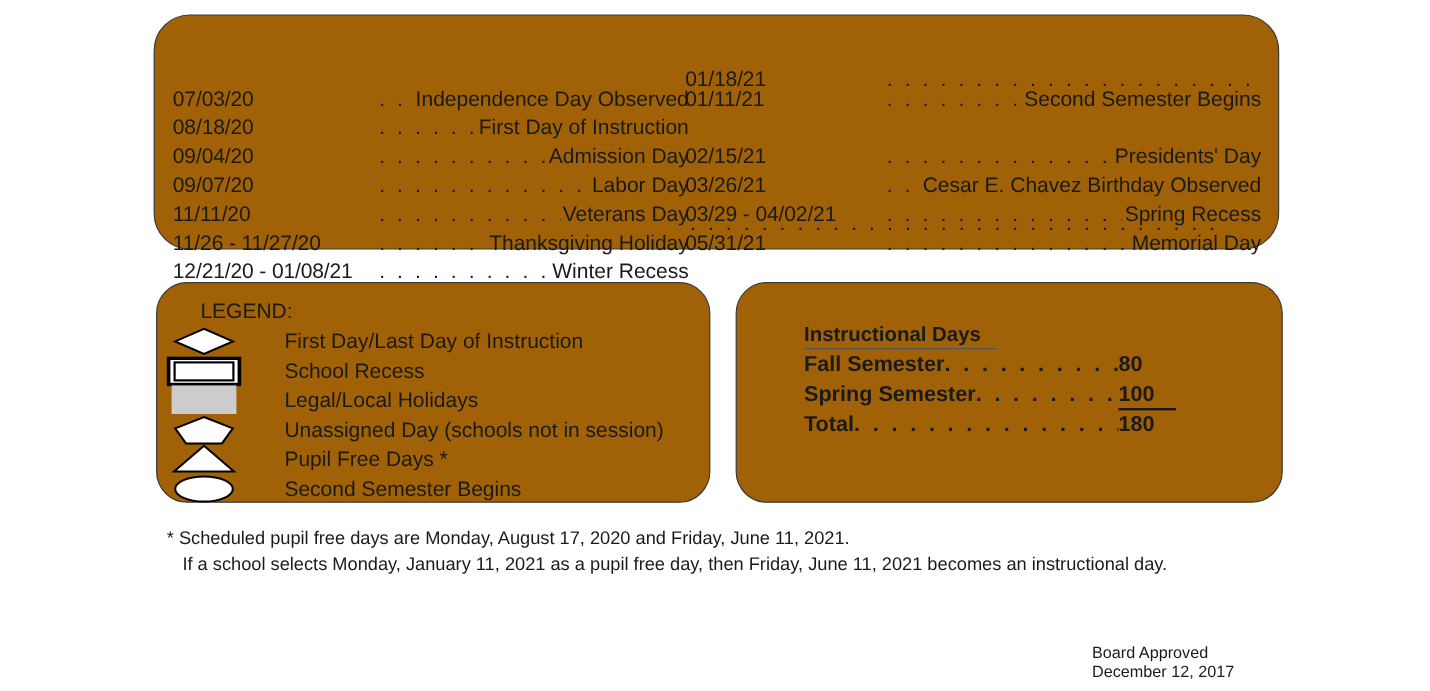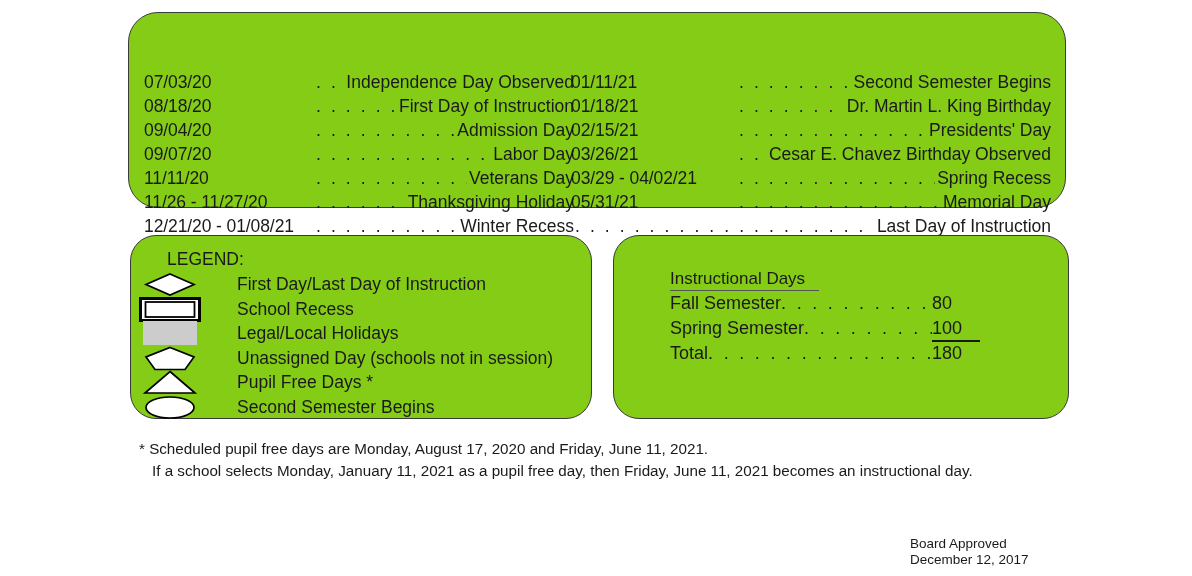--- a/index.html
+++ b/index.html
@@ -15,21 +15,21 @@
     font-family: "Liberation Sans", "DejaVu Sans", sans-serif;
     color: #1a1a1a;
     overflow: hidden;
   }
 
   
   .panel {
     position: absolute;
     border: 1.3px solid #3a3a3a;
     border-radius: 26px;
-    background: #84cc16;
+    background: #a16207;
     box-sizing: border-box;
   }
   #holidays-panel {
     left: 128px;
     top: 12px;
     width: 938px;
     height: 196px;
     border-radius: 30px;
   }
   #legend-panel {
@@ -39,20 +39,21 @@
     height: 184px;
     border-radius: 26px;
     padding-left: 24px;
   }
   #days-panel {
     left: 613px;
     top: 235px;
     width: 456px;
     height: 184px;
     border-radius: 26px;
+    font-weight: bold;
   }
 
   
   .holiday-col {
     position: absolute;
     top: 19px;
   }
   #holiday-col-left  { left: 15px;  width: 430px; }
   #holiday-col-right { left: 442px; width: 480px; }
 
@@ -225,21 +226,20 @@
   <div class="holiday-col" id="holiday-col-right">
 
     <div class="holiday-row">
       <span class="holiday-date">01/11/21</span>
       <span class="holiday-leader"></span>
       <span class="holiday-label">Second Semester Begins</span>
     </div>
     <div class="holiday-row">
       <span class="holiday-date">01/18/21</span>
       <span class="holiday-leader"></span>
-      <span class="holiday-label">Dr. Martin L. King Birthday</span>
     </div>
     <div class="holiday-row">
       <span class="holiday-date">02/15/21</span>
       <span class="holiday-leader"></span>
       <span class="holiday-label">Presidents' Day</span>
     </div>
     <div class="holiday-row">
       <span class="holiday-date">03/26/21</span>
       <span class="holiday-leader"></span>
       <span class="holiday-label">Cesar E. Chavez Birthday Observed</span>
@@ -249,21 +249,20 @@
       <span class="holiday-leader"></span>
       <span class="holiday-label">Spring Recess</span>
     </div>
     <div class="holiday-row">
       <span class="holiday-date">05/31/21</span>
       <span class="holiday-leader"></span>
       <span class="holiday-label">Memorial Day</span>
     </div>
     <div class="holiday-row">
       <span class="holiday-leader"></span>
-      <span class="holiday-label">Last Day of Instruction</span>
     </div>
 
   </div>
 </div>
 
 <div class="panel" id="legend-panel">
 
   <div id="legend-title">LEGEND:</div>
 
   <div id="legend-rows">

